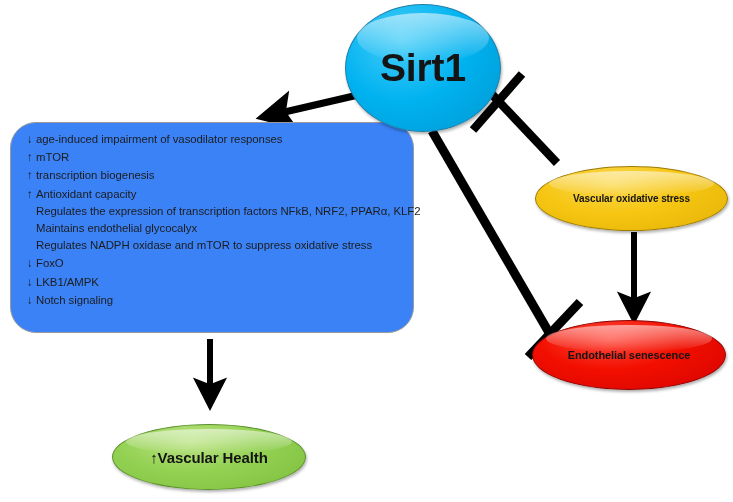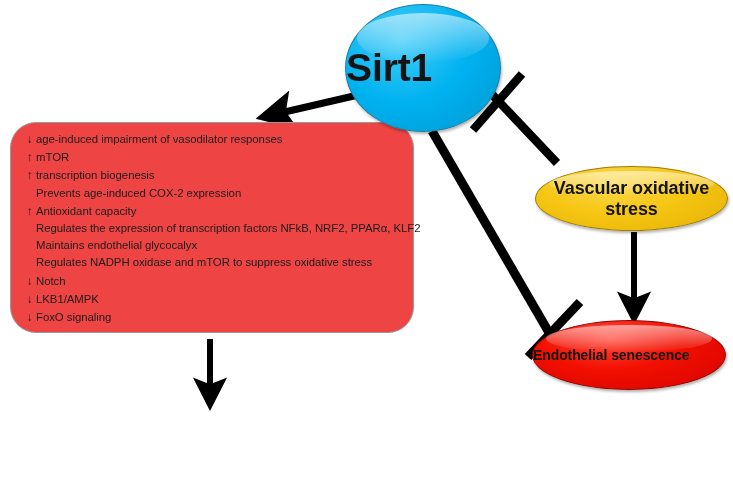--- a/index.html
+++ b/index.html
@@ -25,21 +25,21 @@
 
   
   .fact-panel {
     position: absolute;
     left: 10px;
     top: 122px;
     width: 404px;
     height: 211px;
     border: 1px solid #9a9a9a;
     border-radius: 26px;
-    background: #ef4444;
+    background: #3b82f6;
     box-sizing: border-box;
     padding: 7px 0 0 16px;
   }
   .fact-line {
     font-size: 11.4px;
     color: #1c1c1c;
     line-height: 17.2px;
     white-space: nowrap;
     letter-spacing: -0.05px;
   }
@@ -48,20 +48,21 @@
     min-width: 9px;
     font-size: 11.6px;
   }
 
   
   .node {
     position: absolute;
     border-radius: 50%;
     display: flex;
     align-items: center;
+    justify-content: center;
     box-sizing: border-box;
     text-align: center;
   }
   .node .node-label {
     font-weight: bold;
     color: #141414;
     letter-spacing: -0.1px;
     position: relative;
     z-index: 2;
   }
@@ -92,32 +93,32 @@
 
   #node-oxidative {
     left: 535px;
     top: 166px;
     width: 193px;
     height: 65px;
     background: radial-gradient(ellipse at 40% 26%, #fbd950 0%, #f6c613 45%, #eab90a 80%, #c79b06 100%);
     border: 1px solid #9e7b04;
     box-shadow: 1px 2px 3px rgba(0,0,0,0.30);
   }
-  #node-oxidative .node-label { font-size: 18px; }
+  #node-oxidative .node-label { font-size: 10px; }
 
   #node-senescence {
     left: 532px;
     top: 320px;
     width: 194px;
     height: 70px;
     background: radial-gradient(ellipse at 40% 26%, #ff4a3d 0%, #f20f00 44%, #e00700 80%, #b60400 100%);
     border: 1px solid #8d0300;
     box-shadow: 1px 2px 3px rgba(0,0,0,0.32);
   }
-  #node-senescence .node-label { font-size: 14px; }
+  #node-senescence .node-label { font-size: 11px; }
 
   #node-health {
     left: 112px;
     top: 424px;
     width: 194px;
     height: 66px;
     background: radial-gradient(ellipse at 40% 26%, #bbe383 0%, #93d152 45%, #85c544 80%, #6da636 100%);
     border: 1px solid #5b8f2b;
     box-shadow: 1px 2px 3px rgba(0,0,0,0.30);
   }
@@ -162,51 +163,51 @@
     <div class="fact-line">
       <span class="mark">↓</span><span>age-induced impairment of vasodilator responses</span>
     </div>
     <div class="fact-line">
       <span class="mark">↑</span><span>mTOR</span>
     </div>
     <div class="fact-line">
       <span class="mark">↑</span><span>transcription biogenesis</span>
     </div>
     <div class="fact-line">
-      <span class="mark"></span><span>Prevents age-induced COX-2 expression</span>
-    </div>
-    <div class="fact-line">
       <span class="mark">↑</span><span>Antioxidant capacity</span>
     </div>
     <div class="fact-line">
       <span class="mark"></span><span>Regulates the expression of transcription factors NFkB, NRF2, PPARα, KLF2</span>
     </div>
     <div class="fact-line">
       <span class="mark"></span><span>Maintains endothelial glycocalyx</span>
     </div>
     <div class="fact-line">
       <span class="mark"></span><span>Regulates NADPH oxidase and mTOR to suppress oxidative stress</span>
     </div>
     <div class="fact-line">
-      <span class="mark">↓</span><span>Notch</span>
+      <span class="mark">↓</span><span>FoxO</span>
     </div>
     <div class="fact-line">
       <span class="mark">↓</span><span>LKB1/AMPK</span>
     </div>
     <div class="fact-line">
-      <span class="mark">↓</span><span>FoxO signaling</span>
+      <span class="mark">↓</span><span>Notch signaling</span>
     </div>
   </div>
 
   <div class="node" id="node-sirt1">
     <span class="node-label">Sirt1</span>
   </div>
 
   <div class="node" id="node-oxidative">
     <span class="node-label">Vascular oxidative stress</span>
   </div>
 
   <div class="node" id="node-senescence">
     <span class="node-label">Endothelial senescence</span>
   </div>
 
+  <div class="node" id="node-health">
+    <span class="node-label">↑Vascular Health</span>
+  </div>
 
 </div>
 
 </body></html>

